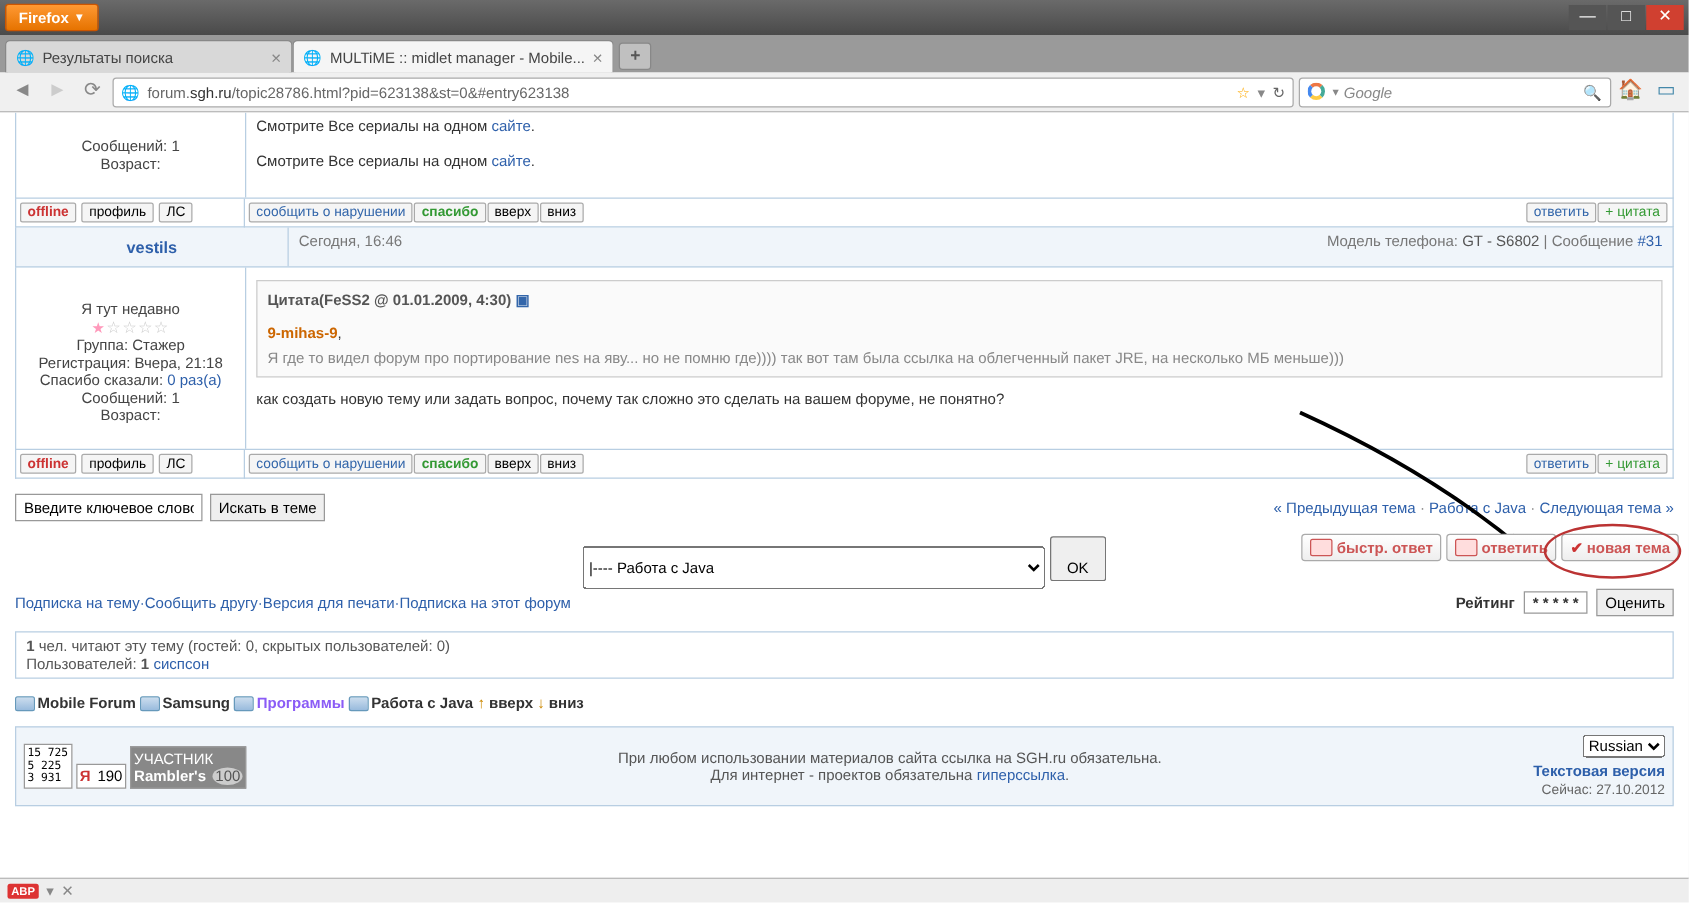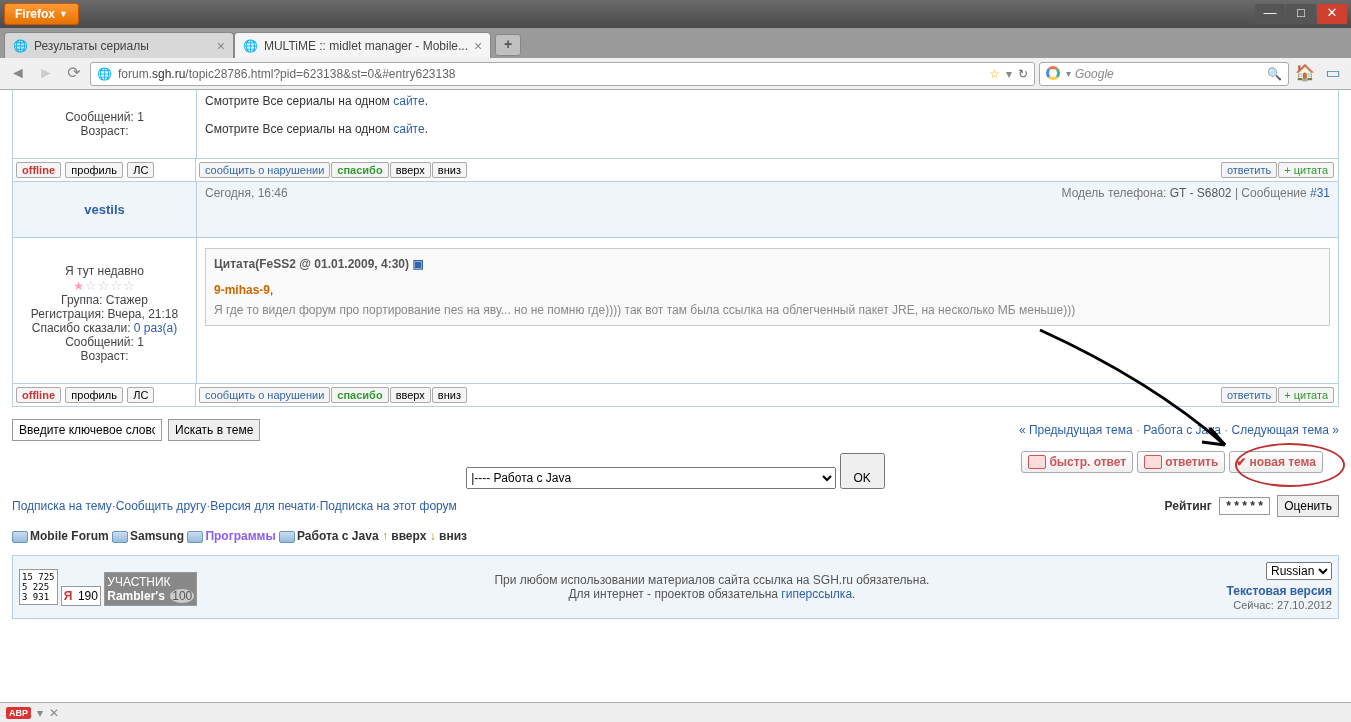--- a/index.html
+++ b/index.html
@@ -35,23 +35,23 @@
 .sbtn.red{color:#c33;font-weight:bold}
 .sbtn.blue{color:#36a}
 .sbtn.green{color:#393;font-weight:bold}
 .sbtn.cite{color:#393}
 a{color:#2d5faa;text-decoration:none}
 .search-row{margin:12px;display:flex;gap:6px;align-items:center}
 .txt-input{border:1px solid #999;padding:2px 6px;height:22px}
 .nav-links{margin-left:auto;color:#2d5faa}
 .nav-links .sep2{color:#888}
 .select-row{margin:8px 0;text-align:center}
-.select-row select{width:370px;height:22px}
+.select-row select{width:370px;height:34px}
 .select-row button{height:22px;padding:16px 12px}
-.action-btns{position:absolute;right:28px;display:flex;gap:4px}
+.action-btns{position:absolute;right:8px;display:flex;gap:4px}
 .abtn{border:1px solid #aaa;border-radius:3px;padding:3px 6px;background:linear-gradient(#fff,#eee);display:flex;align-items:center;gap:3px;font-size:11px;font-weight:bold;color:#555}
 .abtn .ic{width:18px;height:14px;border:1px solid #c55;background:#fdd;border-radius:2px}
 .circle-mark{position:absolute;width:110px;height:44px;border:2px solid #b33;border-radius:50%;pointer-events:none}
 .bottom-links{margin:12px;color:#2d5faa;display:flex;align-items:center}
 .rating{margin-left:auto;color:#333;font-weight:bold}
 .rating .stars2{border:1px solid #999;padding:1px 6px;margin:0 4px}
 .readers-box{margin:4px 12px;border:1px solid #b8cee2;padding:4px 8px;color:#555}
 .crumb{margin:12px;font-weight:bold}
 .crumb .fld{display:inline-block;width:16px;height:12px;background:linear-gradient(#cde,#9bd);border:1px solid #69b;border-radius:2px;margin-right:2px;vertical-align:middle}
 .crumb .ar{color:#cc8800;font-weight:normal}
@@ -74,21 +74,21 @@
   <div class="wincontrols">
     <div>—</div>
     <div>□</div>
     <div class="close">✕</div>
   </div>
 </div>
 
 <div class="tabbar">
   <div class="tab">
     <span>🌐</span>
-    <span>Результаты сериалы</span>
+    <span>Результаты поиска</span>
     <span class="x">×</span>
   </div>
   <div class="tab active">
     <span>🌐</span>
     <span>MULTiME :: midlet manager - Mobile...</span>
     <span class="x">×</span>
   </div>
   <div class="newtab">+</div>
 </div>
 
@@ -138,21 +138,21 @@
       <span class="sbtn green">спасибо</span>
       <span class="sbtn">вверх</span>
       <span class="sbtn">вниз</span>
       <span style="margin-left:auto"></span>
       <span class="sbtn blue">ответить</span>
       <span class="sbtn cite">+ цитата</span>
     </div>
   </div>
 
   <div style="display:flex;margin:0 12px;border:1px solid #b8cee2;border-top:none;background:#f0f5fa">
-    <div style="width:184px;border-right:1px solid #b8cee2;text-align:center;padding:20px">
+    <div style="width:218px;border-right:1px solid #b8cee2;text-align:center;padding:8px">
       <a class="nm" href="#" style="color:#2d5faa;font-weight:bold;font-size:13px">vestils</a>
     </div>
     <div style="flex:1;padding:4px 8px;color:#777">
       <span>Сегодня, 16:46</span>
       <span style="float:right">
         <span>Модель телефона: </span><span style="color:#555">GT - S6802</span><span> | Сообщение </span><a href="#">#31</a>
       </span>
     </div>
   </div>
 
@@ -165,20 +165,21 @@
       <div><span>Спасибо сказали: </span><a href="#">0 раз(а)</a></div>
       <div>Сообщений: 1</div>
       <div>Возраст:</div>
     </div>
     <div class="post-right">
       <div class="quote">
         <div class="qh"><span>Цитата(FeSS2 @ 01.01.2009, 4:30)</span> <span style="color:#36a">▣</span></div>
         <div style="margin-top:12px"><span class="uname">9-mihas-9</span>,</div>
         <div class="qtext">Я где то видел форум про портирование nes на яву... но не помню где)))) так вот там была ссылка на облегченный пакет JRE, на несколько МБ меньше)))</div>
       </div>
+      <p style="margin-top:10px">как создать новую тему или задать вопрос, почему так сложно это сделать на вашем форуме, не понятно?</p>
 
       <svg class="arrow-annotation" style="position:absolute;left:1030px;top:230px" width="220" height="150">
         <path d="M10 10 Q 120 60 195 125" stroke="#000" stroke-width="3" fill="none"></path>
         <path d="M195 125 L180 108 M195 125 L172 122" stroke="#000" stroke-width="3" fill="none"></path>
       </svg>
     </div>
   </div>
 
   <div style="display:flex;margin:0 12px">
     <div style="width:184px;border:1px solid #b8cee2;border-top:none;padding:3px">
@@ -237,20 +238,24 @@
     <a href="#">Сообщить другу</a> · 
     <a href="#">Версия для печати</a> · 
     <a href="#">Подписка на этот форум</a>
     <div class="rating">
       <span>Рейтинг</span>
       <span class="stars2">* * * * *</span>
       <button class="txt-input">Оценить</button>
     </div>
   </div>
 
+  <div class="readers-box">
+    <div><b>1</b><span> чел. читают эту тему (гостей: 0, скрытых пользователей: 0)</span></div>
+    <div><span>Пользователей: </span><b>1</b> <a href="#">сиспсон</a></div>
+  </div>
 
   <div class="crumb">
     <span class="fld"></span><a href="#" style="color:#333">Mobile Forum</a>
     <span class="fld"></span><a href="#" style="color:#333">Samsung</a>
     <span class="fld"></span><a href="#" style="color:#8b5cf6">Программы</a>
     <span class="fld"></span><a href="#" style="color:#333">Работа с Java</a>
     <span class="ar"> ↑ </span><a href="#" style="color:#333">вверх</a>
     <span class="ar"> ↓ </span><a href="#" style="color:#333">вниз</a>
   </div>
 

